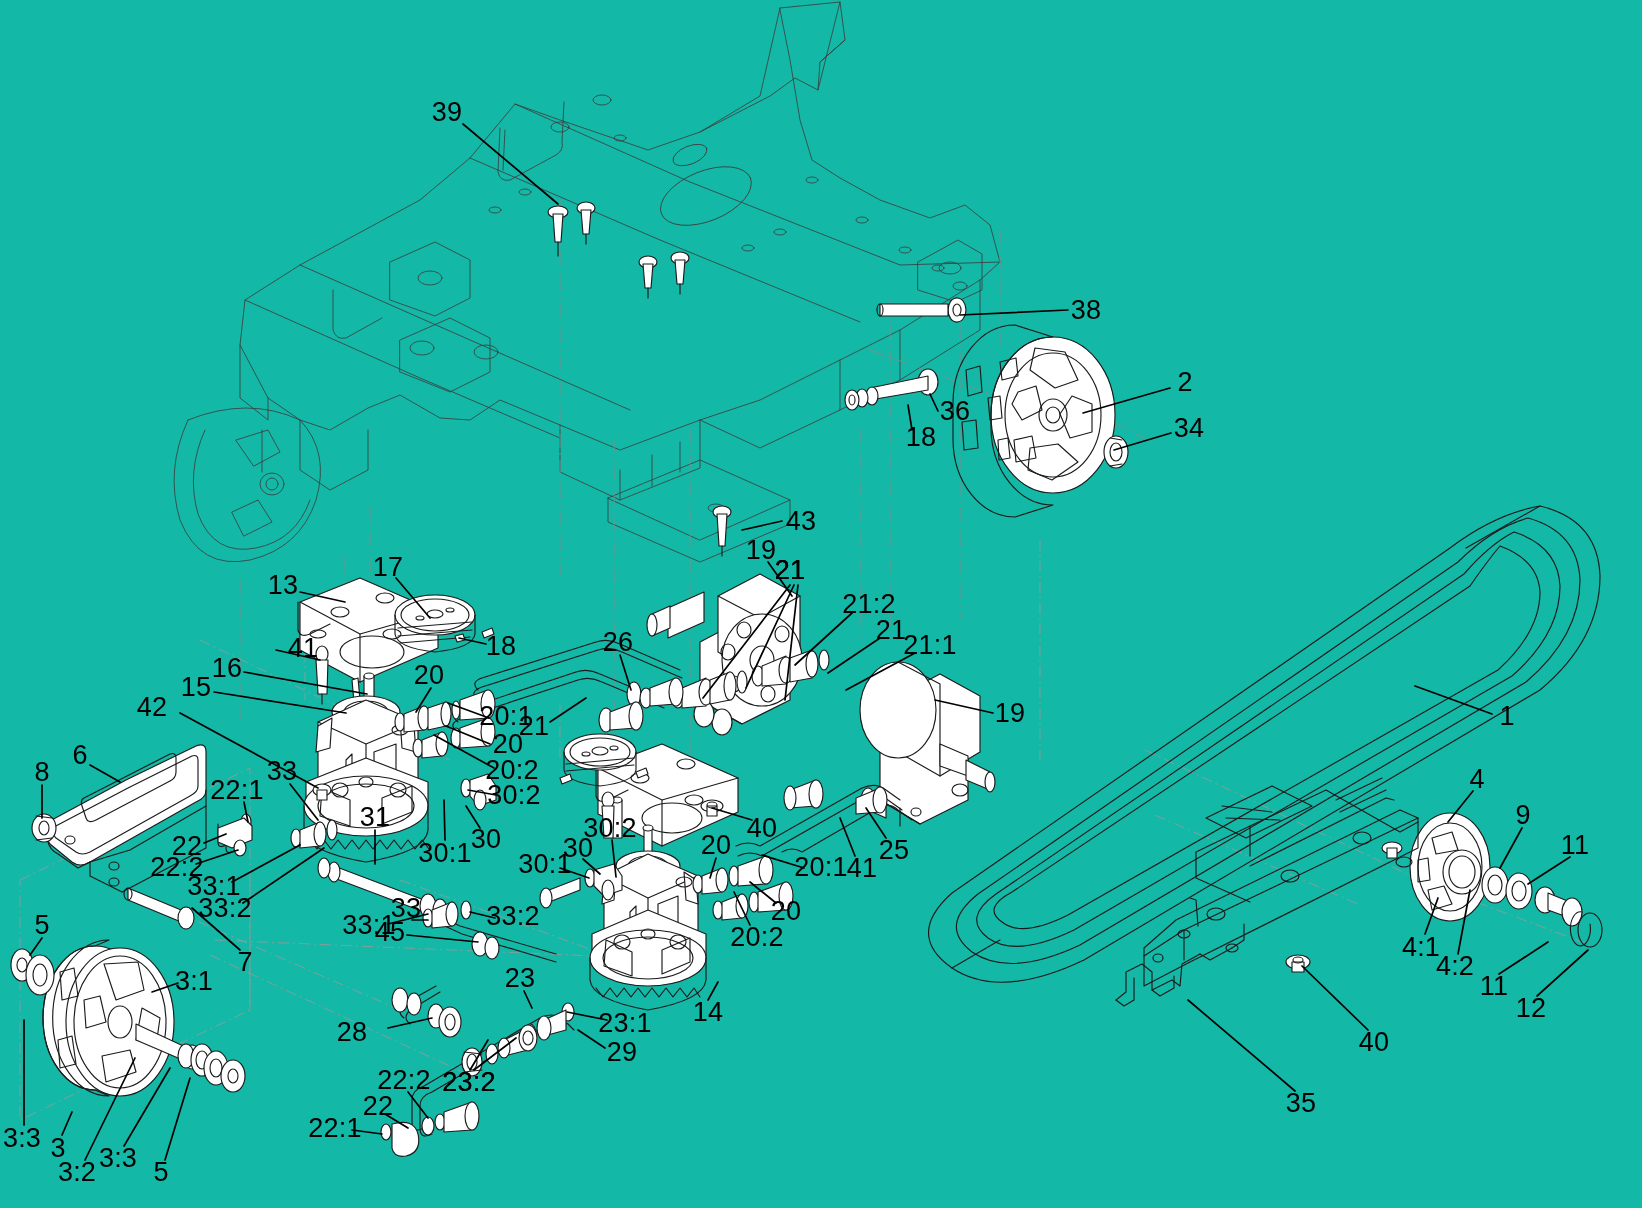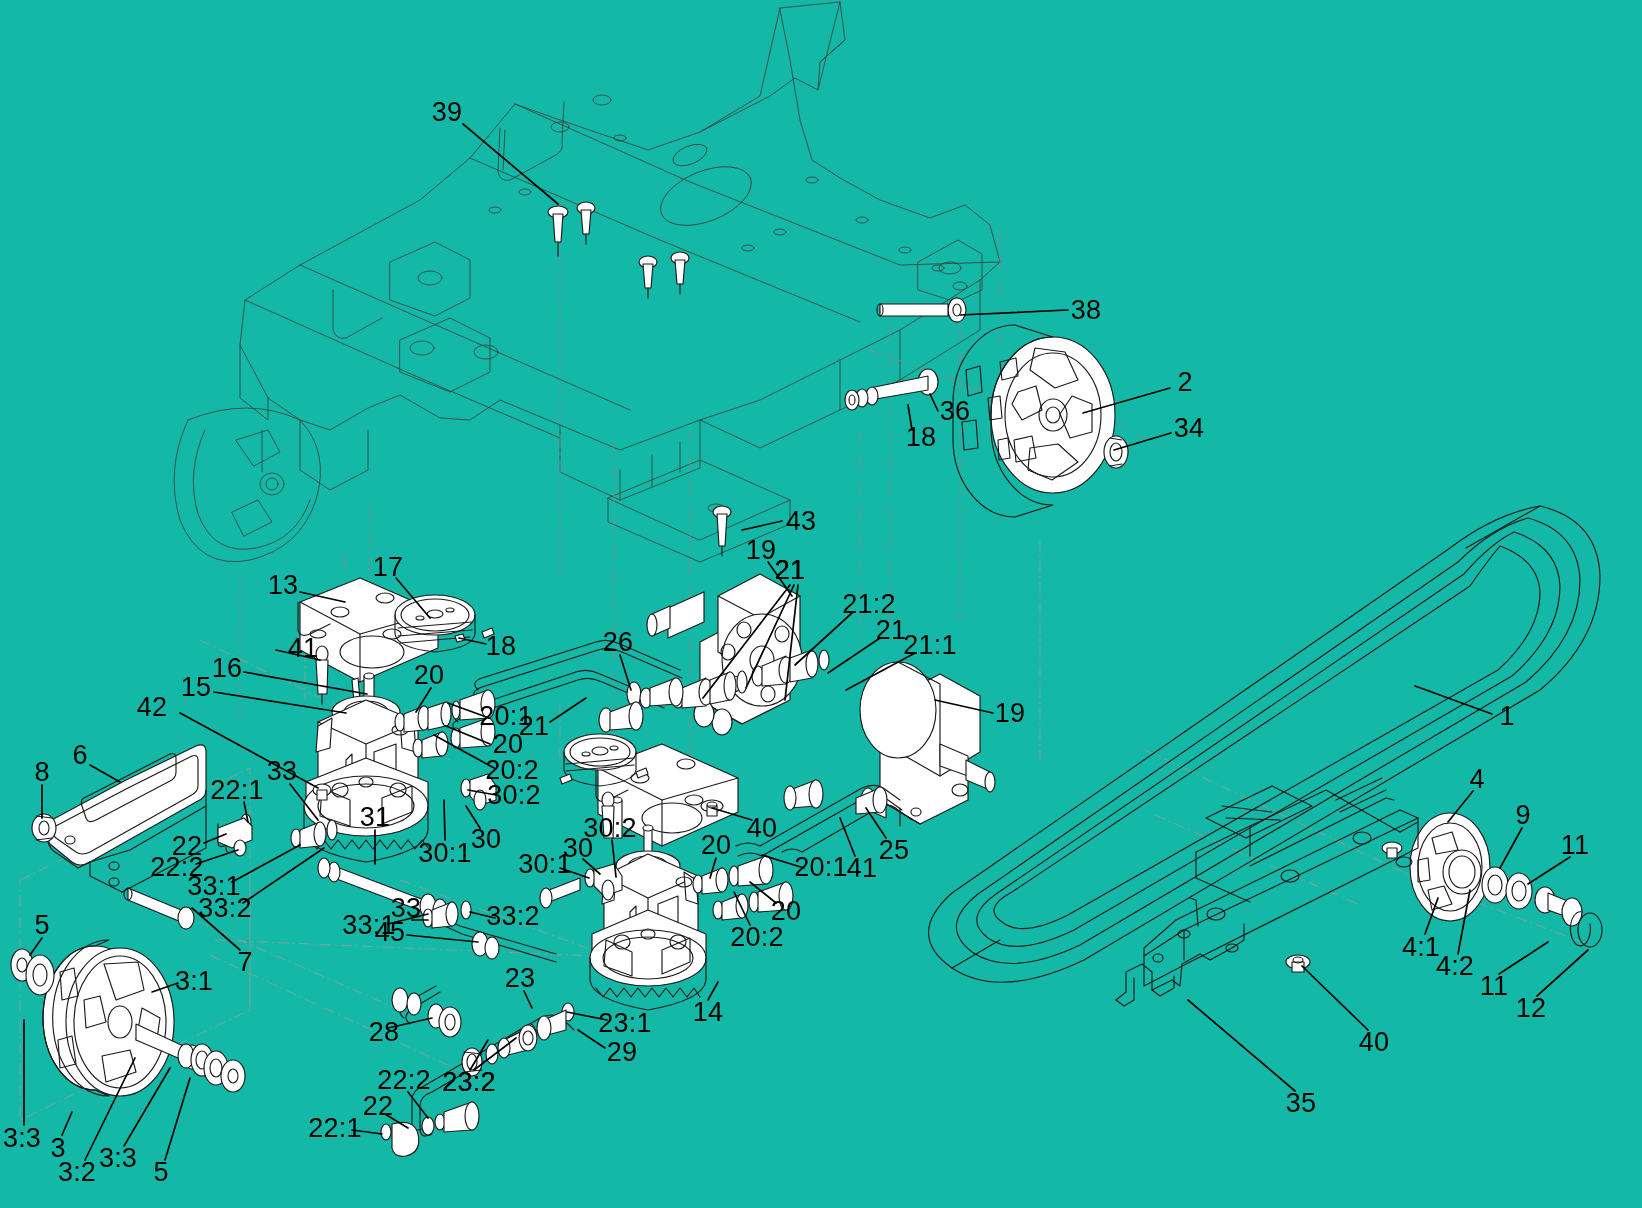--- a/index.html
+++ b/index.html
@@ -790,21 +790,21 @@
       <div class="callout" style="left: 757px; top: 937px;">20:2</div>
       <div class="callout" style="left: 762px; top: 828px;">40</div>
       <div class="callout" style="left: 862px; top: 868px;">41</div>
       <div class="callout" style="left: 894px; top: 850px;">25</div>
       <div class="callout" style="left: 708px; top: 1012px;">14</div>
       <div class="callout" style="left: 625px; top: 1023px;">23:1</div>
       <div class="callout" style="left: 622px; top: 1052px;">29</div>
       <div class="callout" style="left: 520px; top: 978px;">23</div>
       <div class="callout" style="left: 469px; top: 1082px;">23:2</div>
       <div class="callout" style="left: 469px; top: 1082px;">23:2</div>
-      <div class="callout" style="left: 384px; top: 1032px;">28</div>
+      <div class="callout" style="left: 352px; top: 1032px;">28</div>
       <div class="callout" style="left: 404px; top: 1080px;">22:2</div>
       <div class="callout" style="left: 378px; top: 1106px;">22</div>
       <div class="callout" style="left: 335px; top: 1128px;">22:1</div>
       <div class="callout" style="left: 1477px; top: 779px;">4</div>
       <div class="callout" style="left: 1421px; top: 947px;">4:1</div>
       <div class="callout" style="left: 1455px; top: 966px;">4:2</div>
       <div class="callout" style="left: 1523px; top: 815px;">9</div>
       <div class="callout" style="left: 1494px; top: 986px;">11</div>
       <div class="callout" style="left: 1575px; top: 845px;">11</div>
       <div class="callout" style="left: 1531px; top: 1008px;">12</div>

